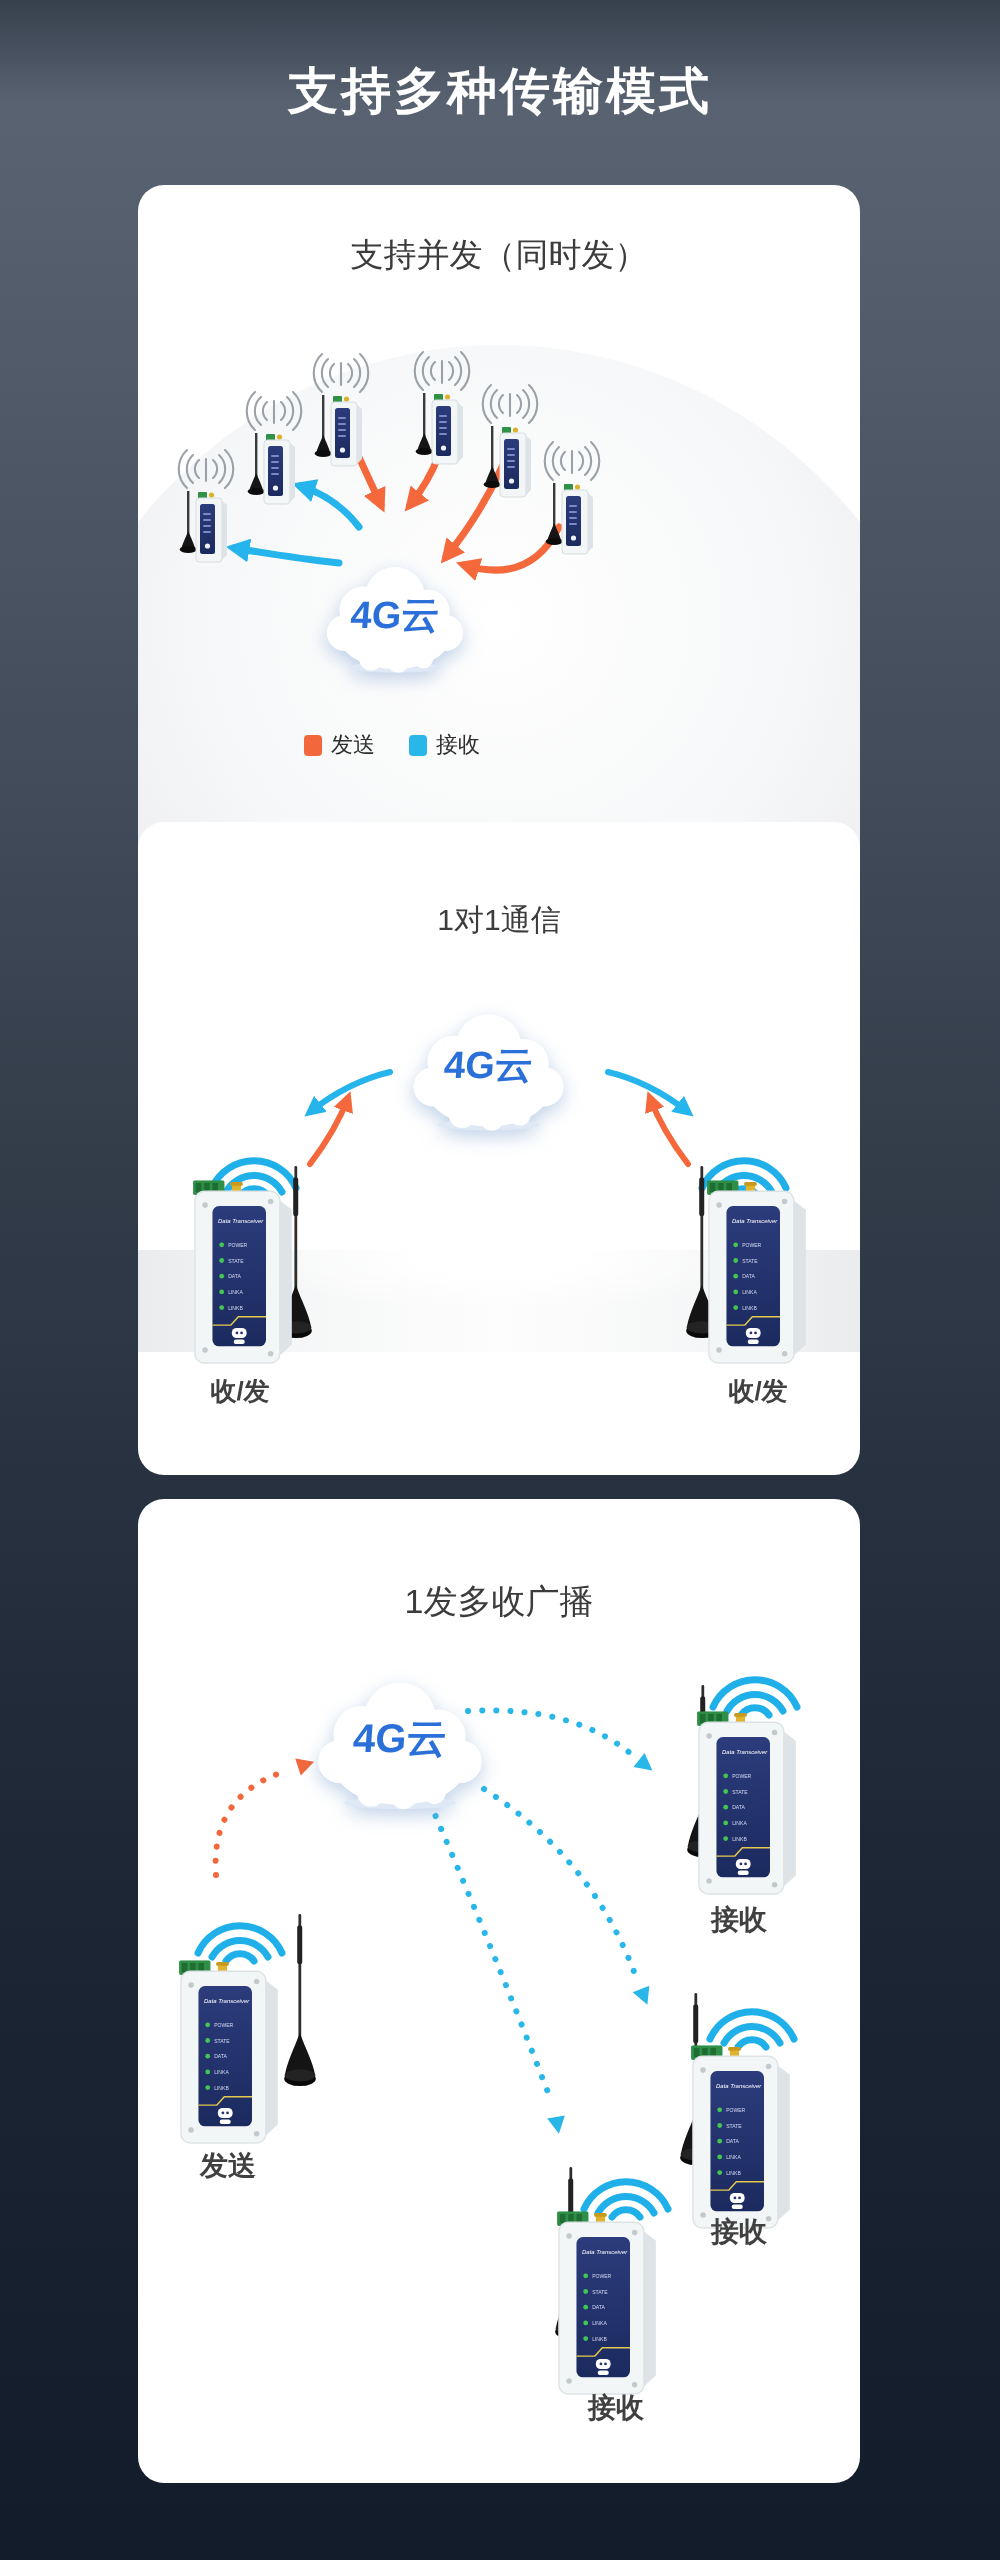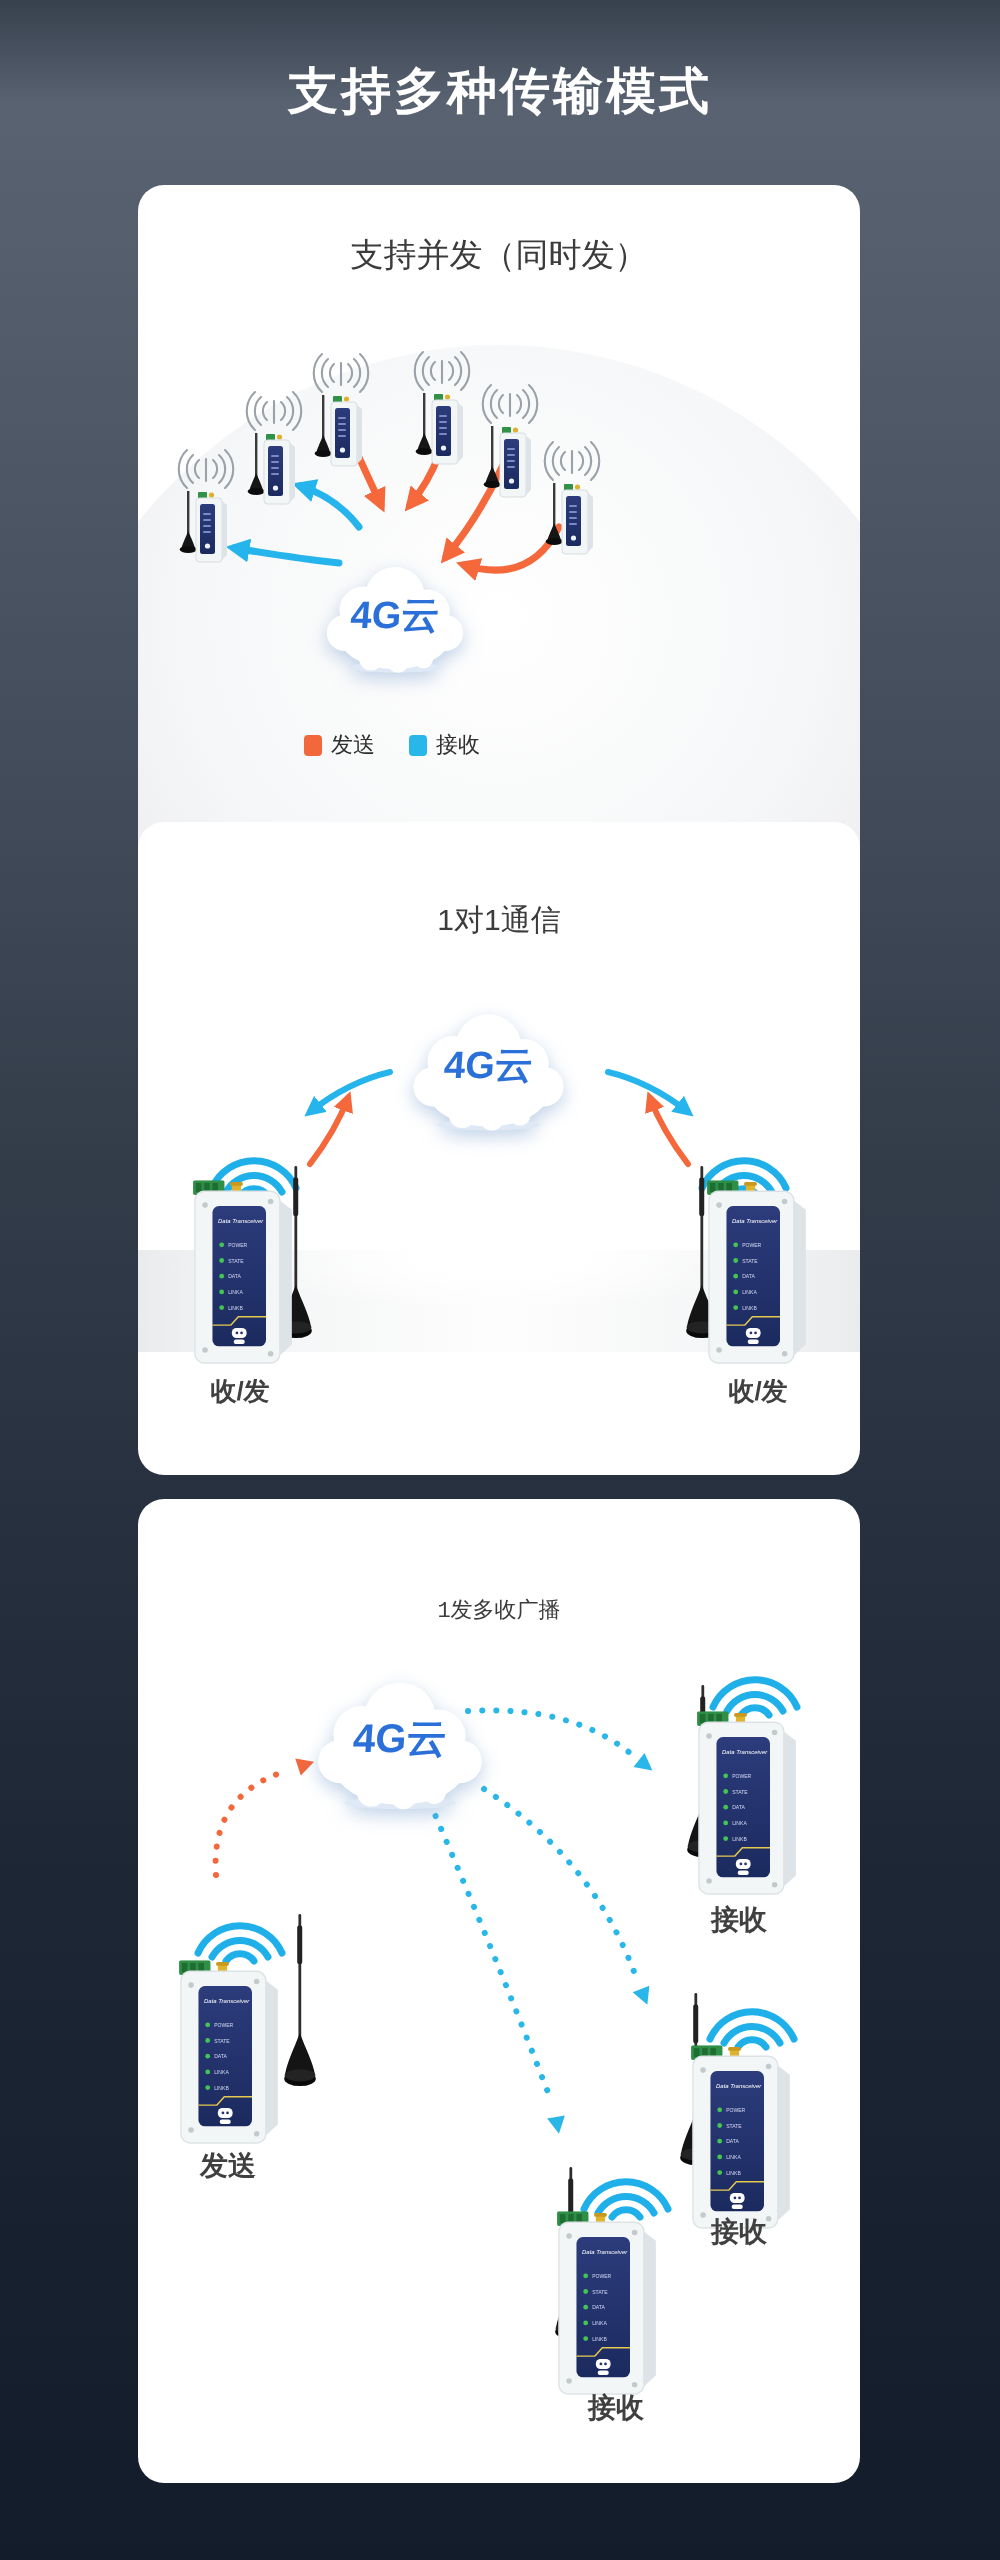--- a/index.html
+++ b/index.html
@@ -10,21 +10,21 @@
   .main-title{position:absolute;top:58px;left:0;width:100%;margin:0;text-align:center;
     color:#ffffff;font-size:50px;font-weight:700;letter-spacing:3px;}
   .card{position:absolute;left:138px;width:722px;background:#ffffff;border-radius:26px;overflow:hidden;}
   .card1{top:185px;height:732px;}
   .card2{top:822px;height:653px;}
   .card3{top:1499px;height:984px;}
   .card-title{position:absolute;left:0;width:100%;margin:0;text-align:center;
     color:#3c3c3c;font-weight:500;}
   .card1 .card-title{top:48px;font-size:33px;}
   .card2 .card-title{top:78px;font-size:30px;}
-  .card3 .card-title{top:96px;font-size:22px;font-family:Liberation Mono, monospace;}
+  .card3 .card-title{top:80px;font-size:34px;}
   .abs{position:absolute;}
   .hill{position:absolute;left:-15%;width:130%;top:160px;height:980px;border-radius:50%;
     background:radial-gradient(60% 55% at 50% 28%,#ffffff 0%,#f6f7f8 55%,#ededef 85%,#e8e9eb 100%);}
   .band{position:absolute;left:0;right:0;top:428px;height:102px;
     background:linear-gradient(90deg,#e9ebec 0%,#f4f5f6 16%,#fdfdfd 50%,#f4f5f6 84%,#e9ebec 100%);}
   .band-glow{position:absolute;left:15%;width:70%;top:400px;height:90px;border-radius:50%;
     background:radial-gradient(50% 60% at 50% 40%,#ffffff 30%,rgba(255,255,255,0) 100%);}
   .cloud{position:absolute;}
   .cloud svg{filter:drop-shadow(0 6px 9px rgba(130,165,210,.5));}
   .cloud-label{position:absolute;left:0;top:30%;width:100%;text-align:center;

